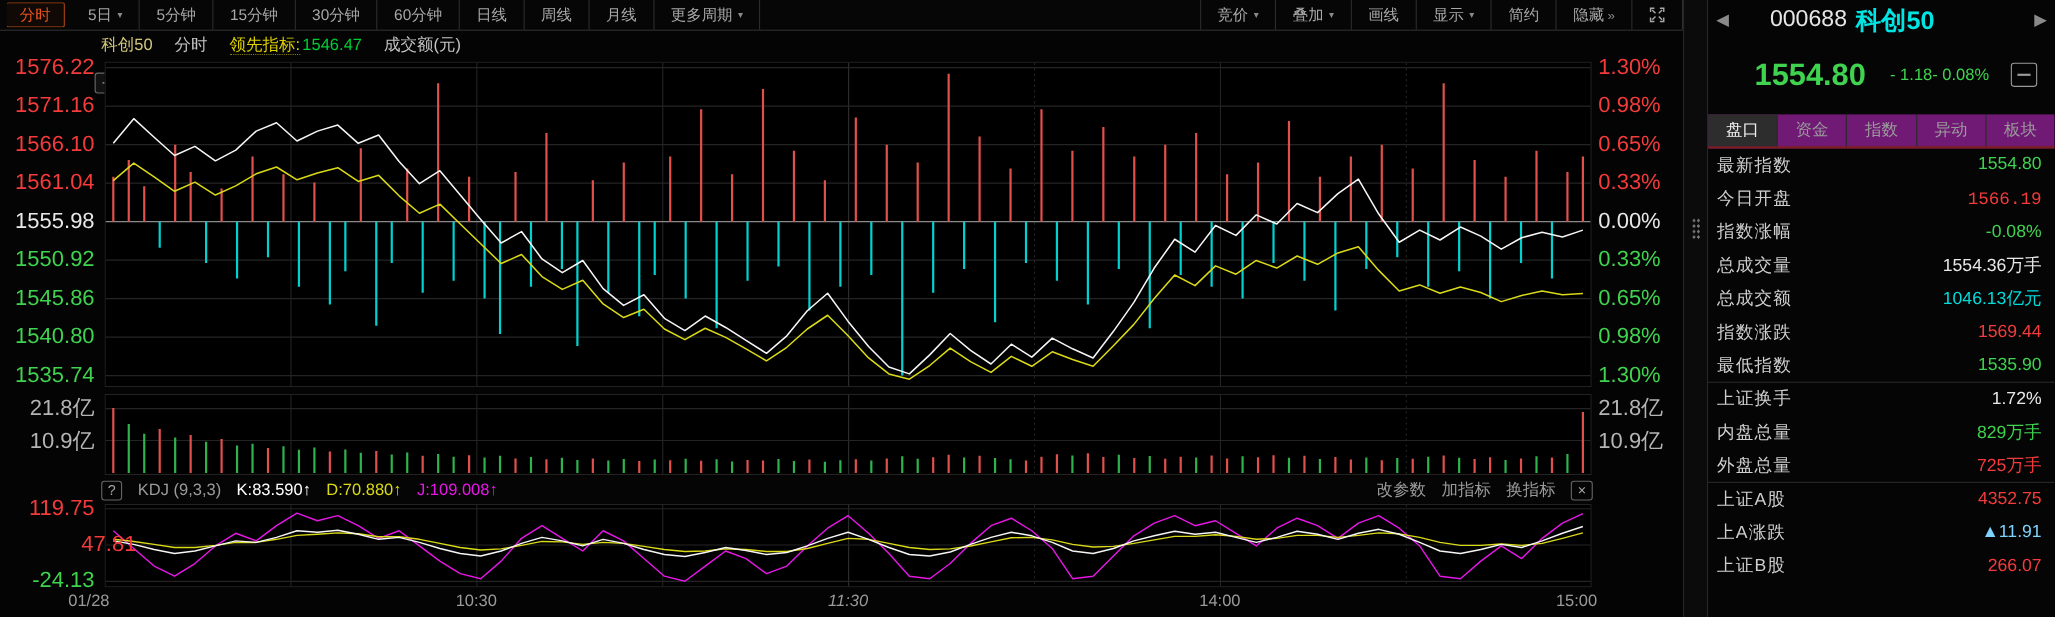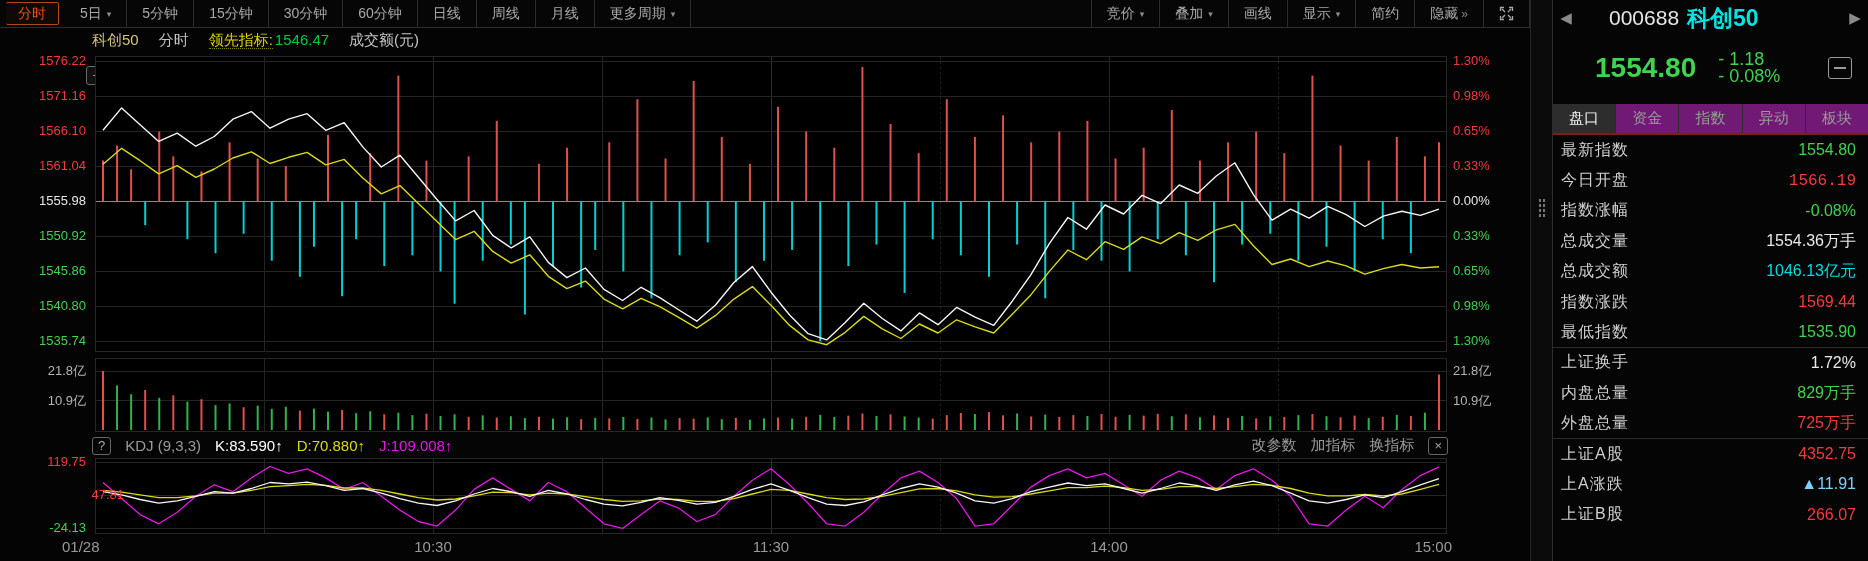--- a/index.html
+++ b/index.html
@@ -15,21 +15,21 @@
   .caret{font-size:9px;margin-left:5px;color:#8a8a8a;}
   .dbl-arrow{font-size:12px;margin-left:3px;color:#8a8a8a;}
   
   #chart-title{position:absolute;left:92px;top:31px;height:20px;display:flex;gap:20px;font-size:15px;align-items:baseline;}
   #ct-name{color:#d2c67c;}
   #ct-period{color:#c4c4c4;}
   #ct-lead-label{color:#ddd000;border-bottom:1px dotted #8a8000;}
   #ct-lead-value{color:#0c3;margin-left:2px;}
   #ct-amount{color:#c4c4c4;}
   
-  .axis-label{position:absolute;font-size:13px;line-height:18px;}
+  .axis-label{position:absolute;font-size:20px;line-height:18px;}
   .axis-left{width:86px;text-align:right;left:0;}
   .axis-right{left:1453px;text-align:left;width:76px;}
   .c-red{color:#f43b3b;} .c-green{color:#3fd34f;} .c-white{color:#e8e8e8;} .c-gray{color:#b4b4b4;}
   
   .panel-svg{position:absolute;left:95px;width:1352px;display:block;background:#000;}
   #plus-btn{position:absolute;left:86px;top:66px;width:21px;height:19px;border:1px solid #6a6a6a;border-radius:3px;color:#9a9a9a;font-size:14px;line-height:17px;text-align:center;background:#111;}
   
   #kdj-bar{position:absolute;left:92px;top:433px;width:1356px;height:25px;display:flex;justify-content:space-between;align-items:center;font-size:15px;background:#050505;}
   .kdj-left,.kdj-right{display:flex;align-items:center;gap:14px;}
   .boxed{border:1px solid #666;border-radius:3px;padding:0 5px;color:#a8a8a8;font-size:13px;line-height:16px;}
@@ -43,21 +43,21 @@
   #split-handle{position:absolute;left:7px;top:198px;width:8px;height:20px;
     background-image:radial-gradient(#777 1px, transparent 1.2px);background-size:4px 5px;}
   
   #right-panel{position:absolute;left:1553px;top:0;width:315px;height:561px;background:#050505;}
   #stock-nav{position:absolute;top:3px;left:0;width:100%;height:30px;display:flex;align-items:center;}
   .nav-arrow{color:#8a8a8a;font-size:15px;width:26px;text-align:center;}
   #stock-code{color:#e6e6e6;font-size:21px;margin-left:30px;}
   #stock-name{color:#00e4e4;font-size:23px;font-weight:bold;margin-left:8px;flex:1;}
   #price-row{position:absolute;top:42px;left:0;width:100%;height:52px;display:flex;align-items:center;}
   #last-price{color:#3fd34f;font-size:28px;font-weight:bold;margin-left:42px;}
-  #chg-stack{margin-left:22px;display:flex;flex-direction:column;color:#3fd34f;font-size:18px;line-height:17px;}
+  #chg-stack{margin-left:22px;display:flex;flex-direction:row;color:#3fd34f;font-size:15px;line-height:17px;}
   #minimize-btn{margin-left:auto;margin-right:16px;width:24px;height:22px;border:1px solid #9a9a9a;border-radius:3px;position:relative;}
   #minimize-btn div{position:absolute;left:5px;right:5px;top:9px;height:2px;background:#9a9a9a;}
   #tabs{position:absolute;top:104px;left:0;width:100%;height:31px;display:flex;background:#701a75;border-bottom:2px solid #7f1d1d;text-align:center;}
   .tab{flex:1;display:flex;align-items:center;justify-content:center;font-size:15px;color:#9a9a9a;border-right:1px solid #2a2a2a;}
   .tab:last-child{border-right:none;}
   .tab.active{background:#2d2d2d;color:#f0f0f0;}
   #rows{position:absolute;top:135px;left:0;width:100%;}
   .prow{height:30.4px;display:flex;align-items:center;padding:0 12px 0 8px;gap:13px;}
   .prow .lbl{color:#cfcfcf;font-size:16px;letter-spacing:1px;}
   .prow .val{margin-left:auto;font-size:16px;}
@@ -395,21 +395,21 @@
       <div class="axis-label axis-right c-gray" style="top: 362px;">21.8亿</div>
       <div class="axis-label axis-left c-gray" style="top: 392px;">10.9亿</div>
       <div class="axis-label axis-right c-gray" style="top: 392px;">10.9亿</div>
       <div class="axis-label axis-left c-red" style="top: 453px;">119.75</div>
       <div class="axis-label axis-left c-red" style="top: 486px; margin-left: 38px;">47.81</div>
       <div class="axis-label axis-left c-green" style="top: 519px;">-24.13</div>
     </div>
   <div id="timeaxis">
       <div class="time-label" style="left: 62px;">01/28</div>
       <div class="time-label" style="left: 433px; transform: translateX(-50%);">10:30</div>
-      <div class="time-label" style="left: 771px; transform: translateX(-50%);">11:30</div>
+      <div class="time-label" style="left: 771px; transform: translateX(-50%); font-style: italic;">11:30</div>
       <div class="time-label" style="left: 1109px; transform: translateX(-50%);">14:00</div>
       <div class="time-label" style="left: 1452px; transform: translateX(-100%);">15:00</div>
     </div>
 
   <div id="splitter">
     <div id="split-handle"></div>
   </div>
 
   <div id="right-panel">
     <div id="stock-nav">

